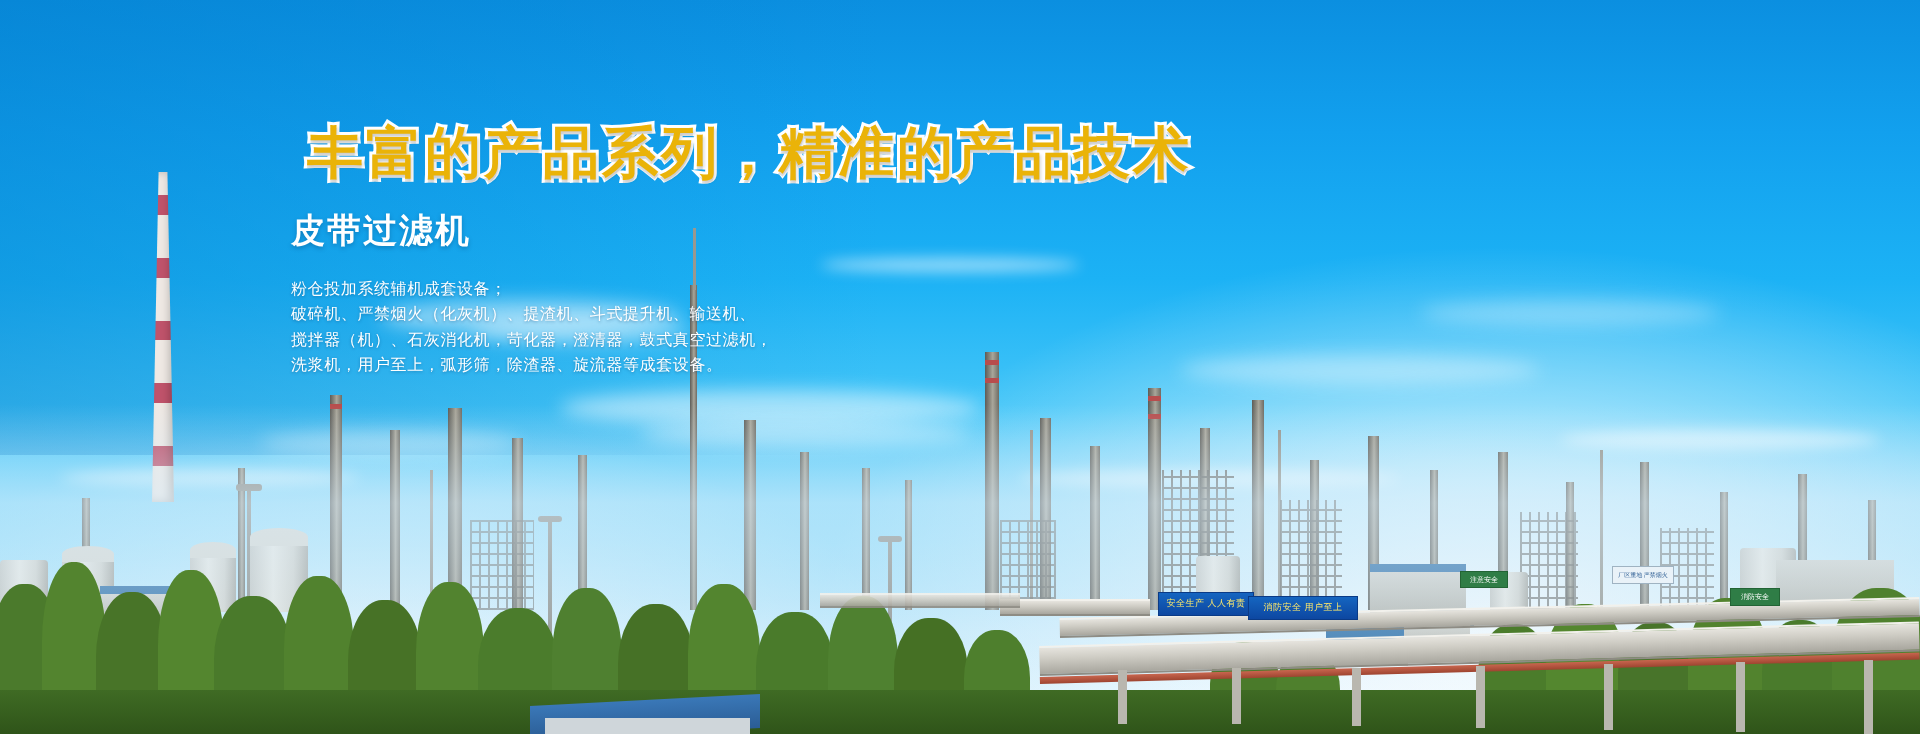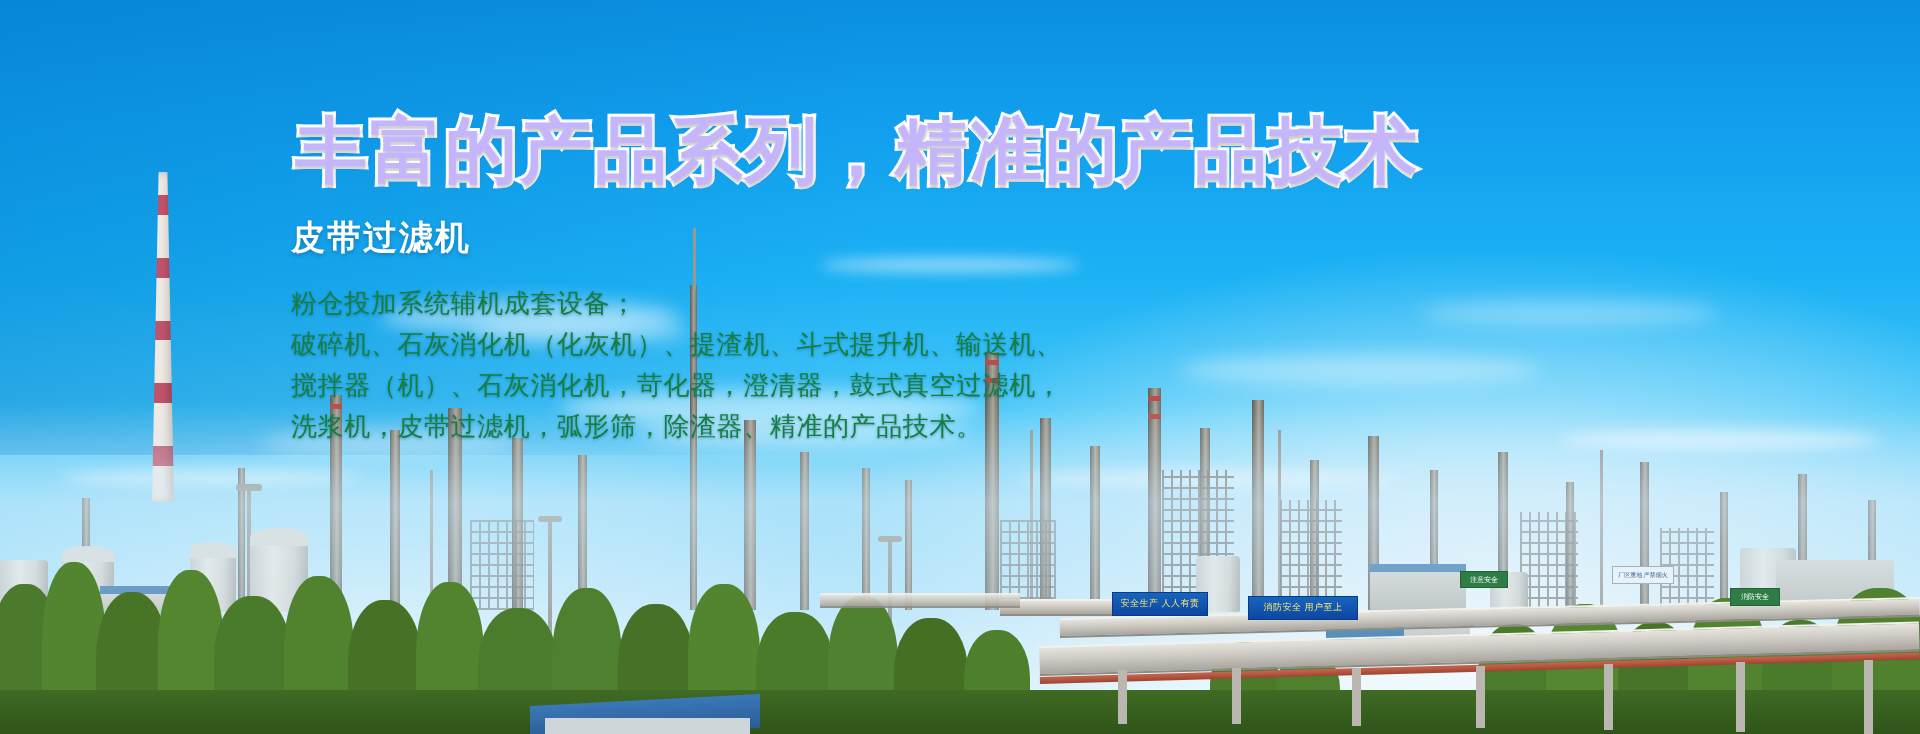--- a/index.html
+++ b/index.html
@@ -189,46 +189,46 @@
   }
 
   
   .overlay {
     position: absolute;
     left: 291px;
     top: 104px;
     width: 980px;
   }
   #headline {
-    margin: 4px;
-    font-size: 72px;
+    margin: 16px;
+    font-size: 56px;
     font-weight: bold;
     line-height: 1.18;
-    color: #c4b5fd;
+    color: #eab308;
     letter-spacing: 3px;
     white-space: nowrap;
     -webkit-text-stroke: 6px #ffffff;
     paint-order: stroke fill;
     text-shadow:
        0 3px 0 rgba(150,150,150,0.28),
        2px 2px 3px rgba(0,0,0,0.12);
   }
   #subtitle {
     margin: 22px 0 0 0;
     font-size: 34px;
     font-weight: bold;
     color: #ffffff;
     letter-spacing: 2px;
     text-shadow: 0 2px 4px rgba(0,60,110,0.35);
   }
   #bodytext {
     margin: 22px 0 0 0;
-    font-size: 26px;
+    font-size: 16px;
     line-height: 1.58;
-    color: #15803d;
+    color: #ffffff;
     letter-spacing: 0.6px;
     text-shadow: 0 1px 3px rgba(0,60,110,0.42);
   }
   #bodytext .line { display: block; white-space: nowrap; }
 </style>
 </head>
 <body>
 
 <div id="banner">
 
@@ -371,30 +371,30 @@
   <div class="pipe-leg" style="left:1736px; bottom:2px;  width:9px; height:70px;"></div>
   <div class="pipe-leg" style="left:1864px; bottom:0px;  width:9px; height:74px;"></div>
 
   <div class="piperack" style="left:1000px; bottom:118px; width:150px; height:13px;"></div>
   <div class="piperack" style="left:820px;  bottom:126px; width:200px; height:11px; opacity:.9;"></div>
 
   <div style="position:absolute; left:530px; bottom:0; width:230px; height:34px;
               background:linear-gradient(to bottom,#3a78b8,#2b5d95); transform:skewY(-3deg);"></div>
   <div style="position:absolute; left:545px; bottom:0; width:205px; height:16px; background:#cfd6da;"></div>
 
-  <div class="site-banner" style="left:1112px; bottom:118px; width:96px; height:24px;">安全生产 人人有责</div>
+  <div class="site-banner" style="left:1158px; bottom:118px; width:96px; height:24px;">安全生产 人人有责</div>
   <div class="site-banner" style="left:1248px; bottom:114px; width:110px; height:24px;">消防安全 用户至上</div>
   <div class="small-sign" style="left:1612px; bottom:150px; width:60px; height:16px;">厂区重地 严禁烟火</div>
   <div class="green-sign" style="left:1730px; bottom:128px; width:48px; height:16px;">消防安全</div>
   <div class="green-sign" style="left:1460px; bottom:146px; width:46px; height:15px;">注意安全</div>
 
   <div class="overlay">
     <h1 id="headline">丰富的产品系列，精准的产品技术</h1>
     <h2 id="subtitle">皮带过滤机</h2>
     <p id="bodytext">
       <span class="line">粉仓投加系统辅机成套设备；</span>
-      <span class="line">破碎机、石灰消化机（化灰机）、提渣机、斗式提升机、输送机、</span>
+      <span class="line">破碎机、严禁烟火（化灰机）、提渣机、斗式提升机、输送机、</span>
       <span class="line">搅拌器（机）、石灰消化机，苛化器，澄清器，鼓式真空过滤机，</span>
-      <span class="line">洗浆机，皮带过滤机，弧形筛，除渣器、精准的产品技术。</span>
+      <span class="line">洗浆机，用户至上，弧形筛，除渣器、旋流器等成套设备。</span>
     </p>
   </div>
 
 </div>
 
 </body></html>

